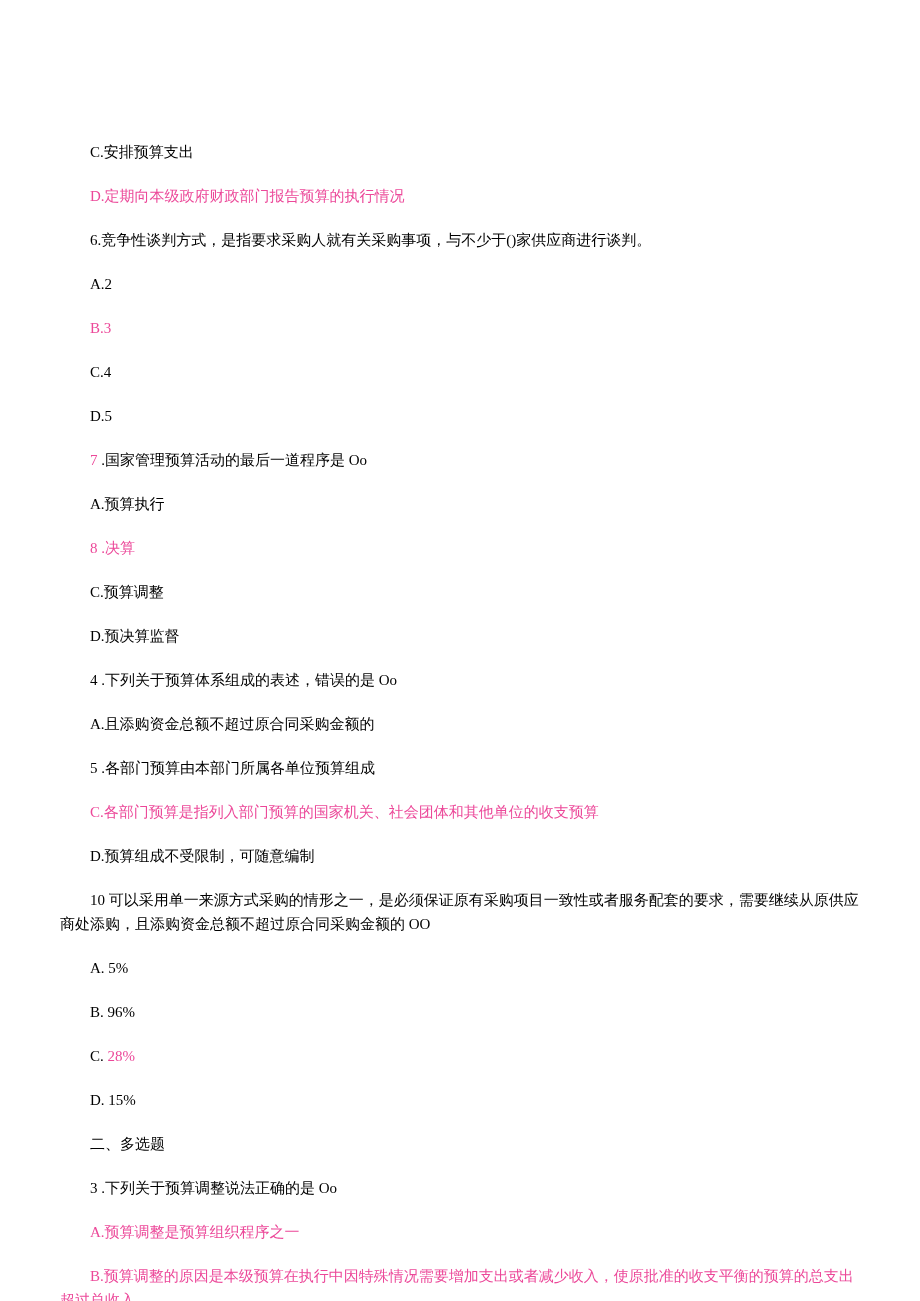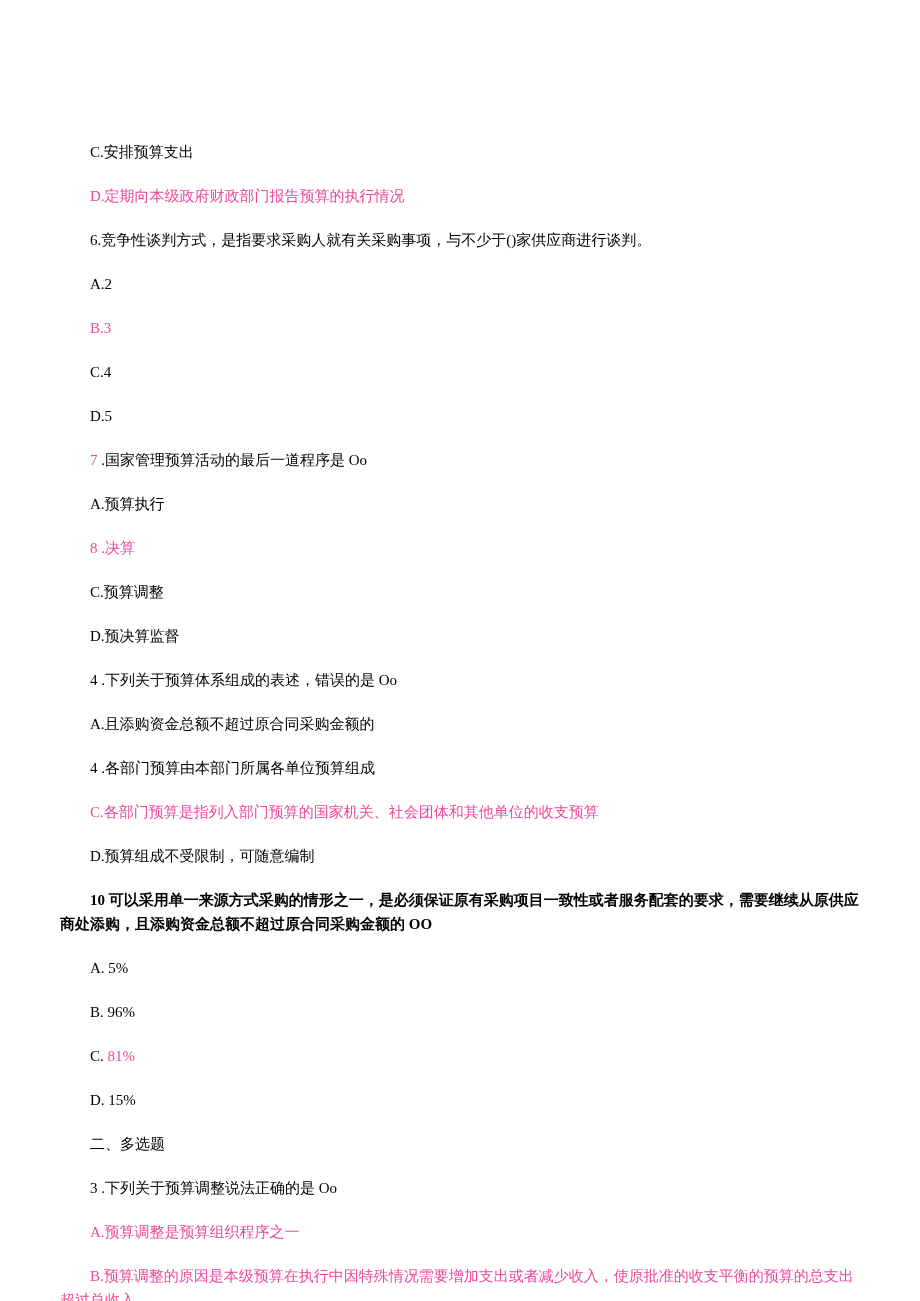--- a/index.html
+++ b/index.html
@@ -42,34 +42,34 @@
 <div class="line red"><span>8</span><span> .决算</span></div>
 
 <div class="line"><span>C.预算调整</span></div>
 
 <div class="line"><span>D.预决算监督</span></div>
 
 <div class="line"><span>4 .下列关于预算体系组成的表述，错误的是 Oo</span></div>
 
 <div class="line"><span>A.且添购资金总额不超过原合同采购金额的</span></div>
 
-<div class="line"><span>4 .各部门预算由本部门所属各单位预算组成</span></div>
+<div class="line"><span>5 .各部门预算由本部门所属各单位预算组成</span></div>
 
 <div class="line red"><span>C.各部门预算是指列入部门预算的国家机关、社会团体和其他单位的收支预算</span></div>
 
 <div class="line"><span>D.预算组成不受限制，可随意编制</span></div>
 
-<div class="line" style="text-indent:2em;font-weight:bold;"><span style="display:inline;">10 可以采用单一来源方式采购的情形之一，是必须保证原有采购项目一致性或者服务配套的要求，需要继续从原供应商处添购，且添购资金总额不超过原合同采购金额的 OO</span></div>
+<div class="line" style="text-indent:2em;"><span style="display:inline;">10 可以采用单一来源方式采购的情形之一，是必须保证原有采购项目一致性或者服务配套的要求，需要继续从原供应商处添购，且添购资金总额不超过原合同采购金额的 OO</span></div>
 <style>.line:nth-of-type(18){text-indent:2em;} .line:nth-of-type(18) span{display:inline;}</style>
 
 <div class="line"><span>A.  5%</span></div>
 
 <div class="line"><span>B.  96%</span></div>
 
-<div class="line"><span>C.  </span><span class="red">81%</span></div>
+<div class="line"><span>C.  </span><span class="red">28%</span></div>
 
 <div class="line"><span>D.  15%</span></div>
 
 <div class="line"><span>二、多选题</span></div>
 
 <div class="line"><span>3 .下列关于预算调整说法正确的是 Oo</span></div>
 
 <div class="line red"><span>A.预算调整是预算组织程序之一</span></div>
 
 <div class="line red"><span>B.预算调整的原因是本级预算在执行中因特殊情况需要增加支出或者减少收入，使原批准的收支平衡的预算的总支出超过总收入</span></div>

